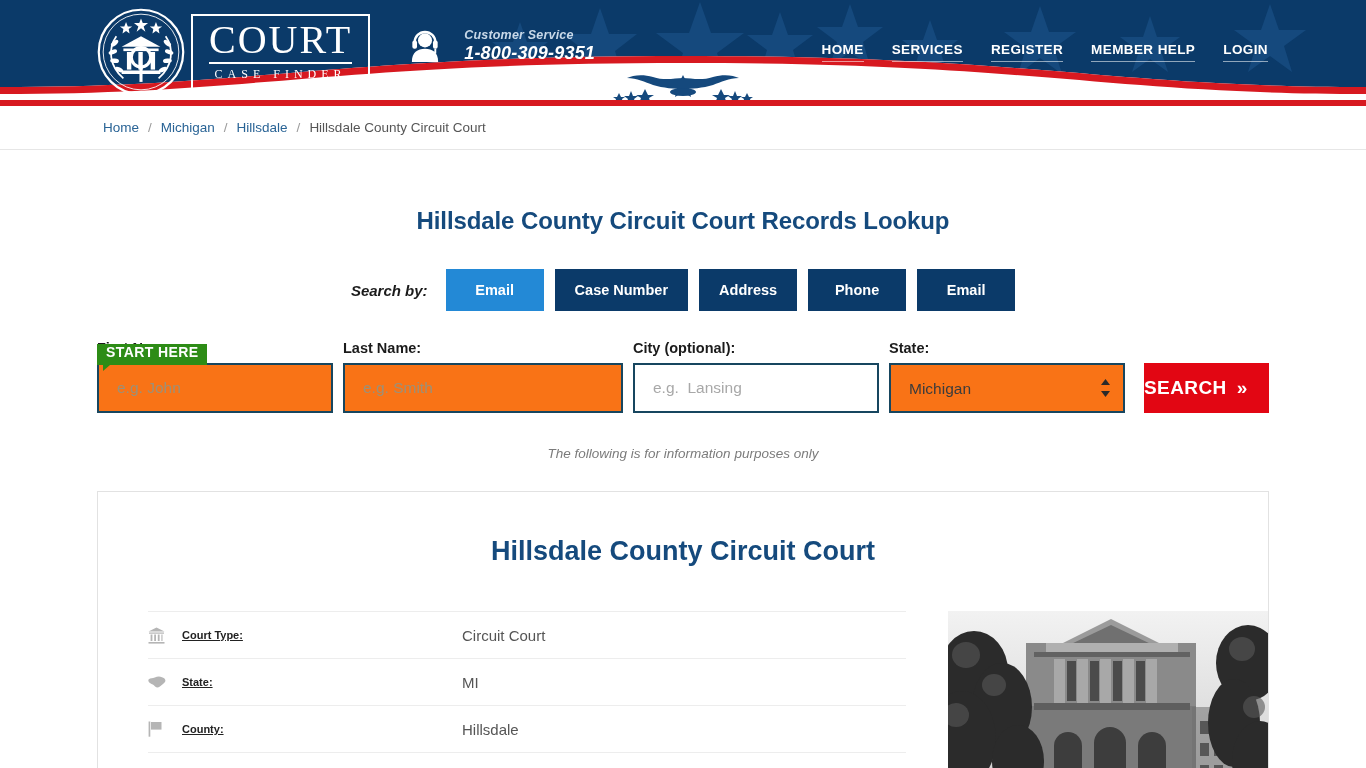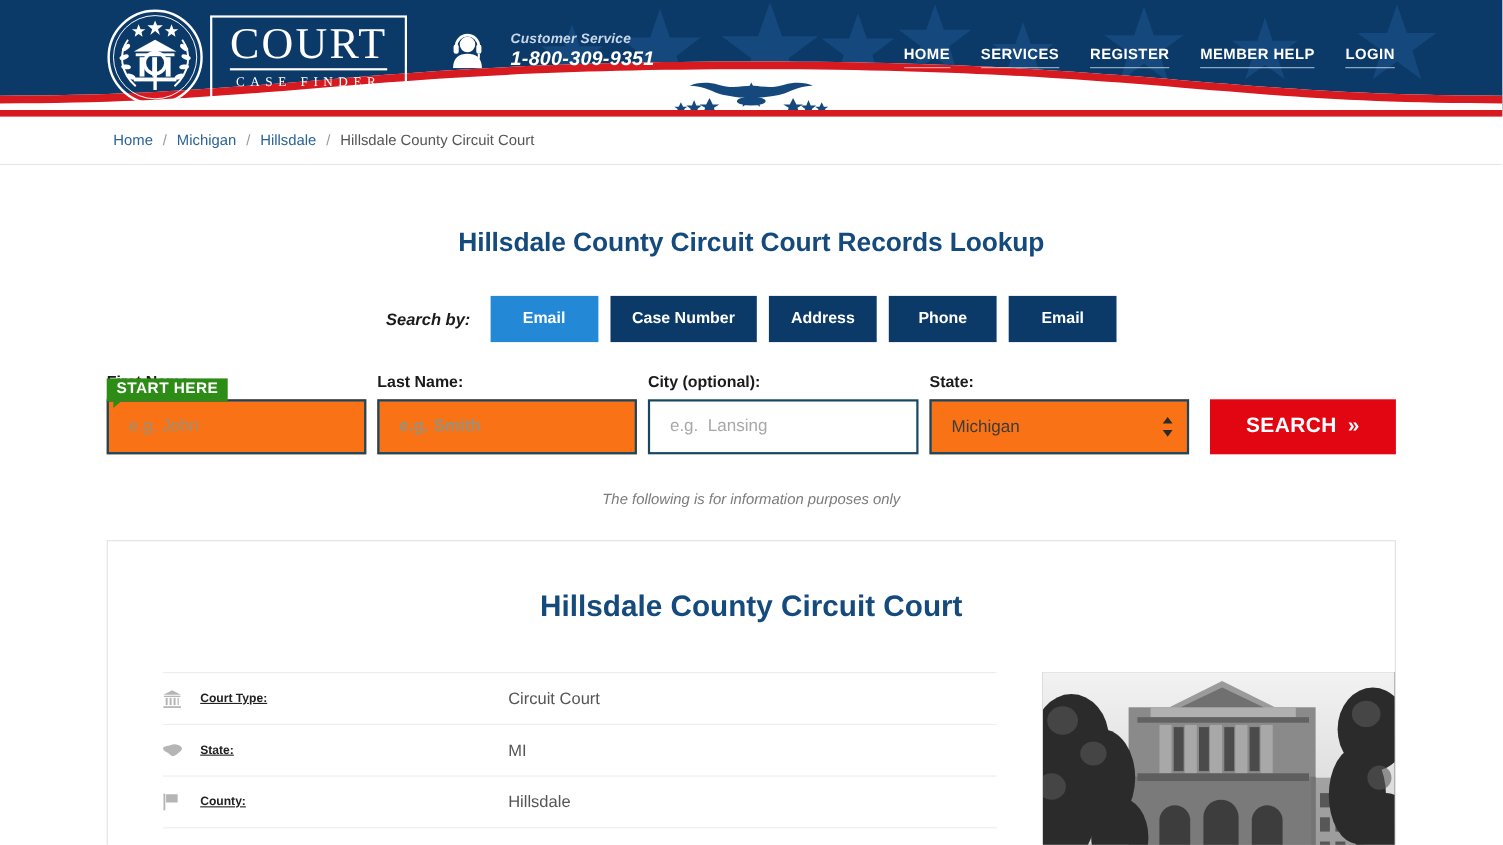--- a/index.html
+++ b/index.html
@@ -160,40 +160,40 @@
     font-family: "Liberation Sans", sans-serif;
     font-size: 15.5px;
     color: #3c3c3c;
     padding: 0 18px;
     outline: none;
   }
   .field input::placeholder { color: #9b9179; }
   .field.city input { background: #ffffff; }
   .field.city input::placeholder { color: #a8a8a8; }
   .f-first input { width: 236px; }
-  .f-last input  { width: 236px; font-weight: bold; }
+  .f-last input  { width: 280px; }
   .f-city input   { width: 246px; }
   .f-state { position: relative; }
   .f-state select {
     width: 236px;
     appearance: none; -webkit-appearance: none;
     color: #3c3c3c;
   }
   .stepper {
     position: absolute; right: 14px; bottom: 15px;
     pointer-events: none;
   }
   .search-btn {
     height: 50px; width: 190px;
     background: #e20613; color: #ffffff;
     border: none;
     font-family: "Liberation Sans", sans-serif;
     font-size: 19px; font-weight: bold;
     letter-spacing: .4px;
-    display: flex; align-items: center; justify-content: center;
+    display: flex; align-items: center; 
     gap: 10px; cursor: pointer;
     margin-left: 9px;
   }
   .info-note {
     text-align: center;
     color: #7b7b7b;
     font-size: 13.5px;
     font-style: italic;
     margin-top: 33px;
   }

